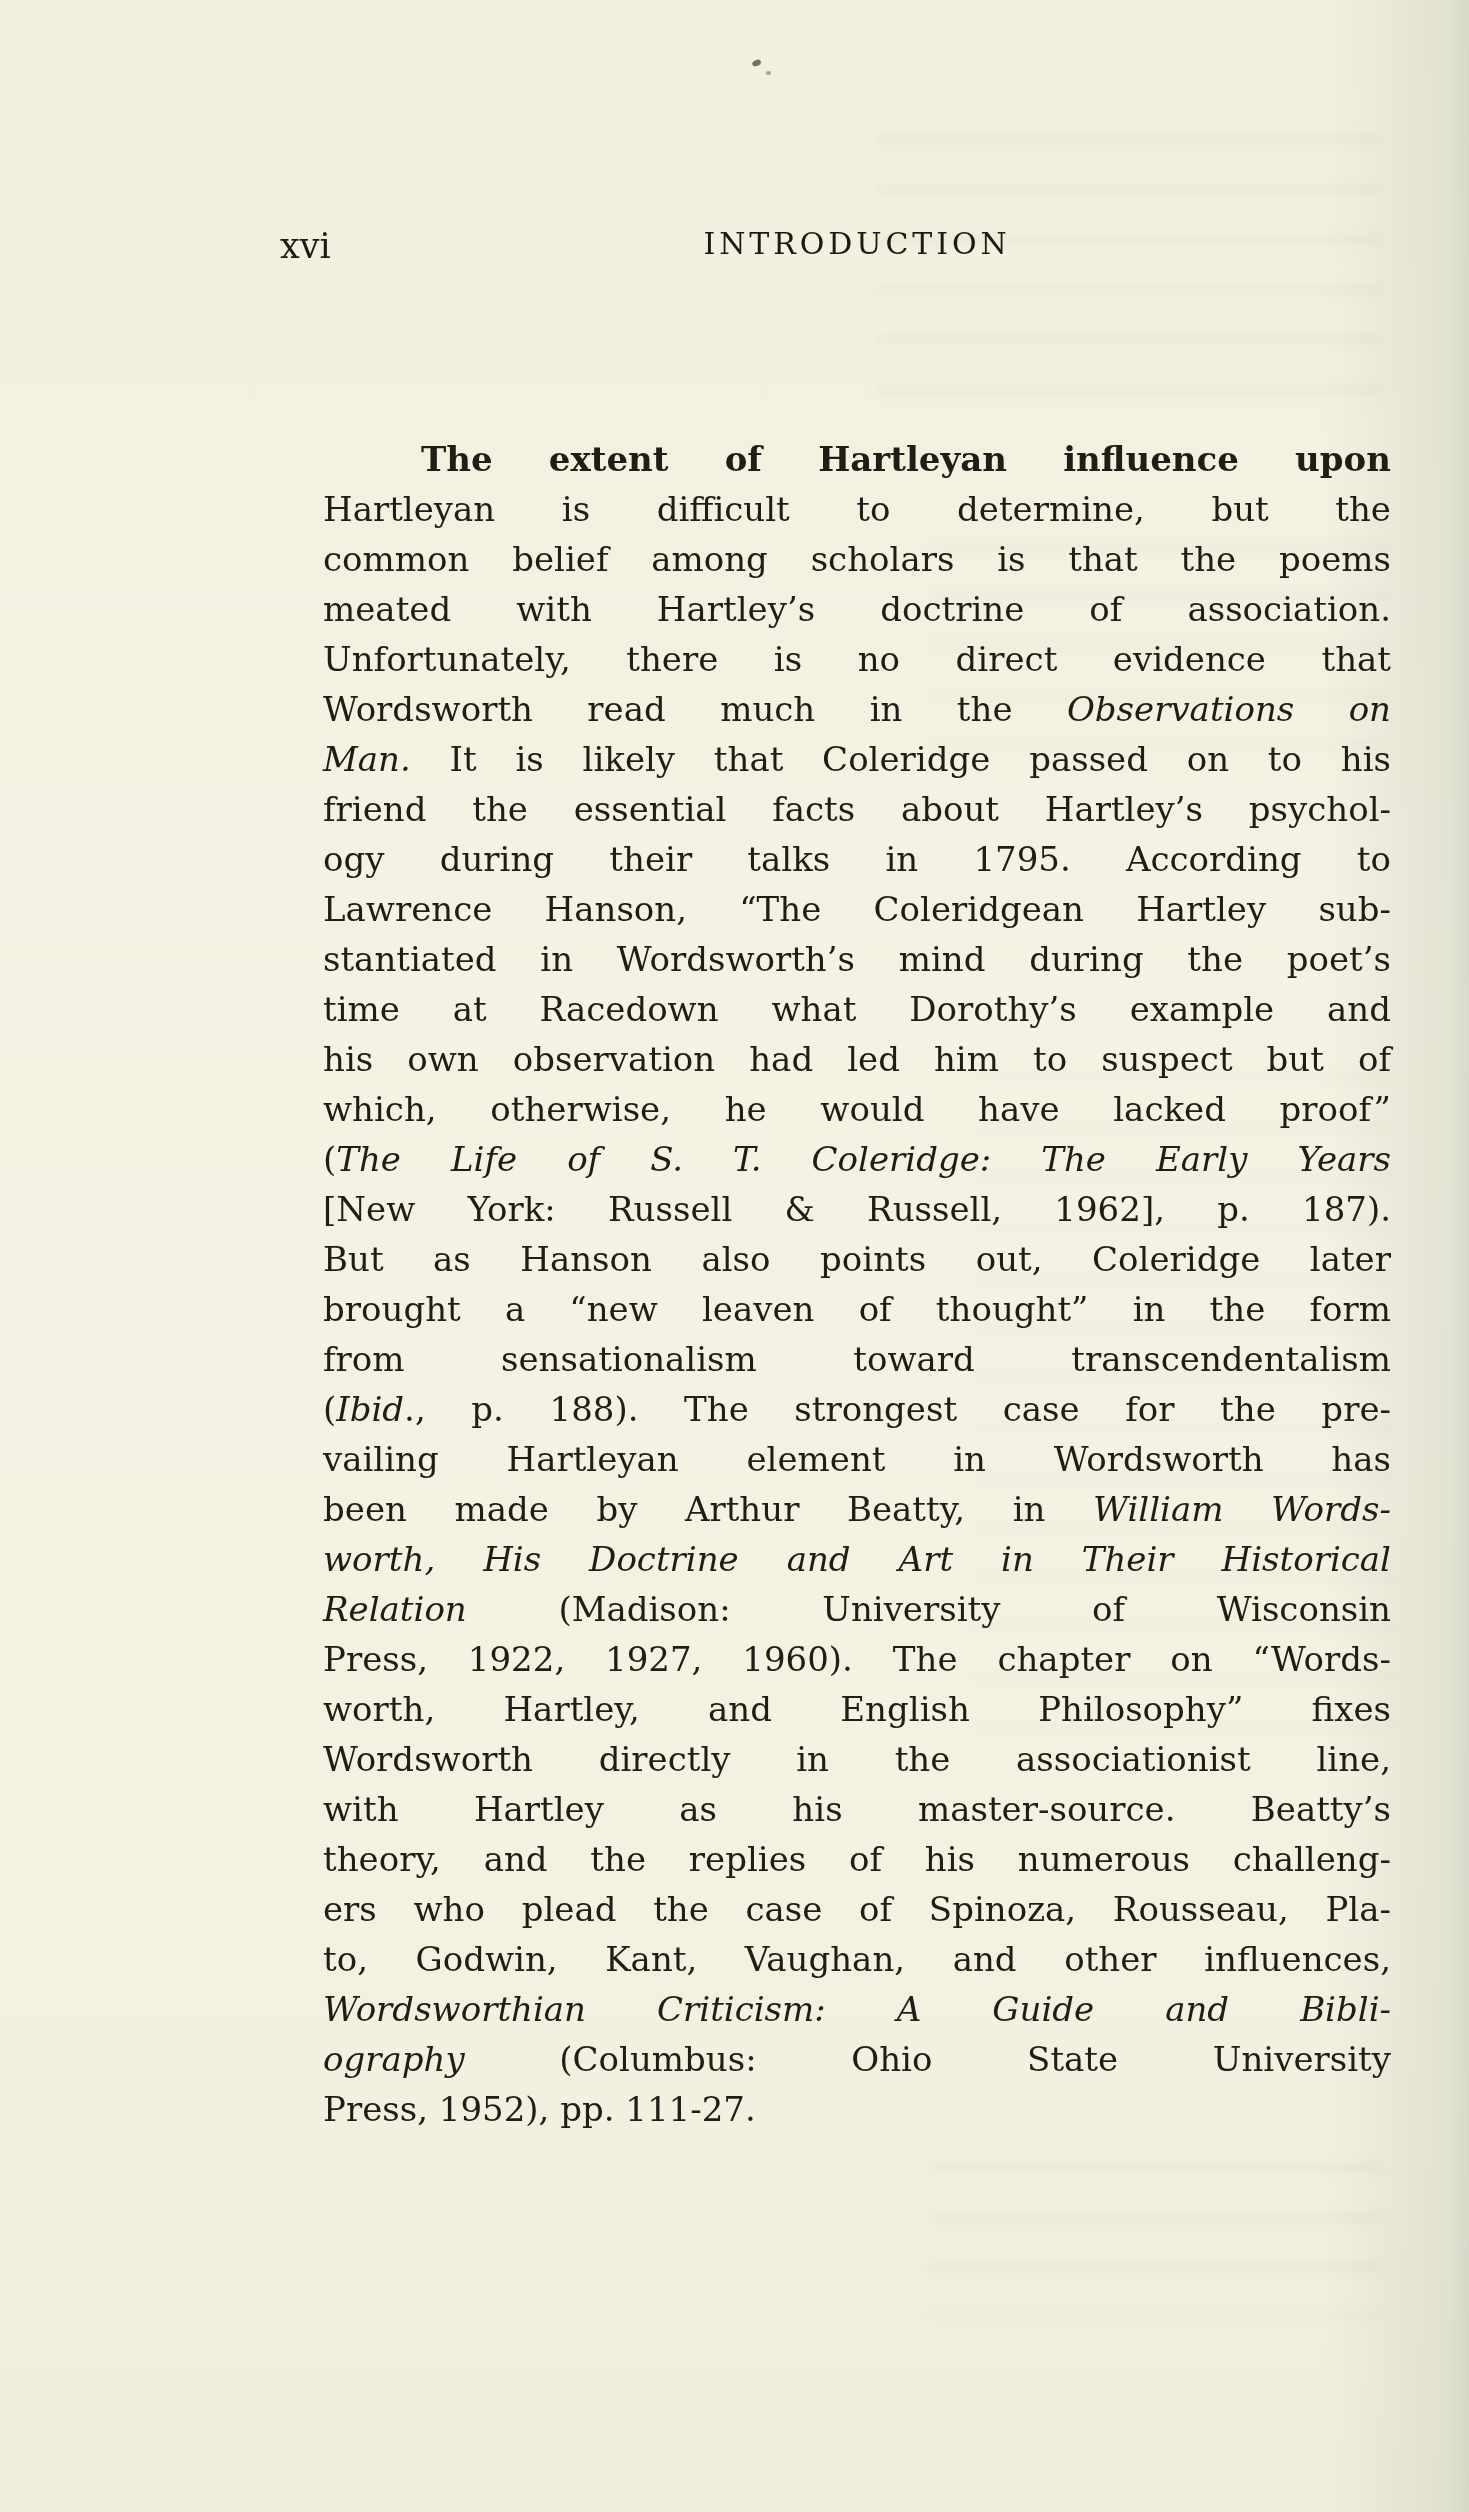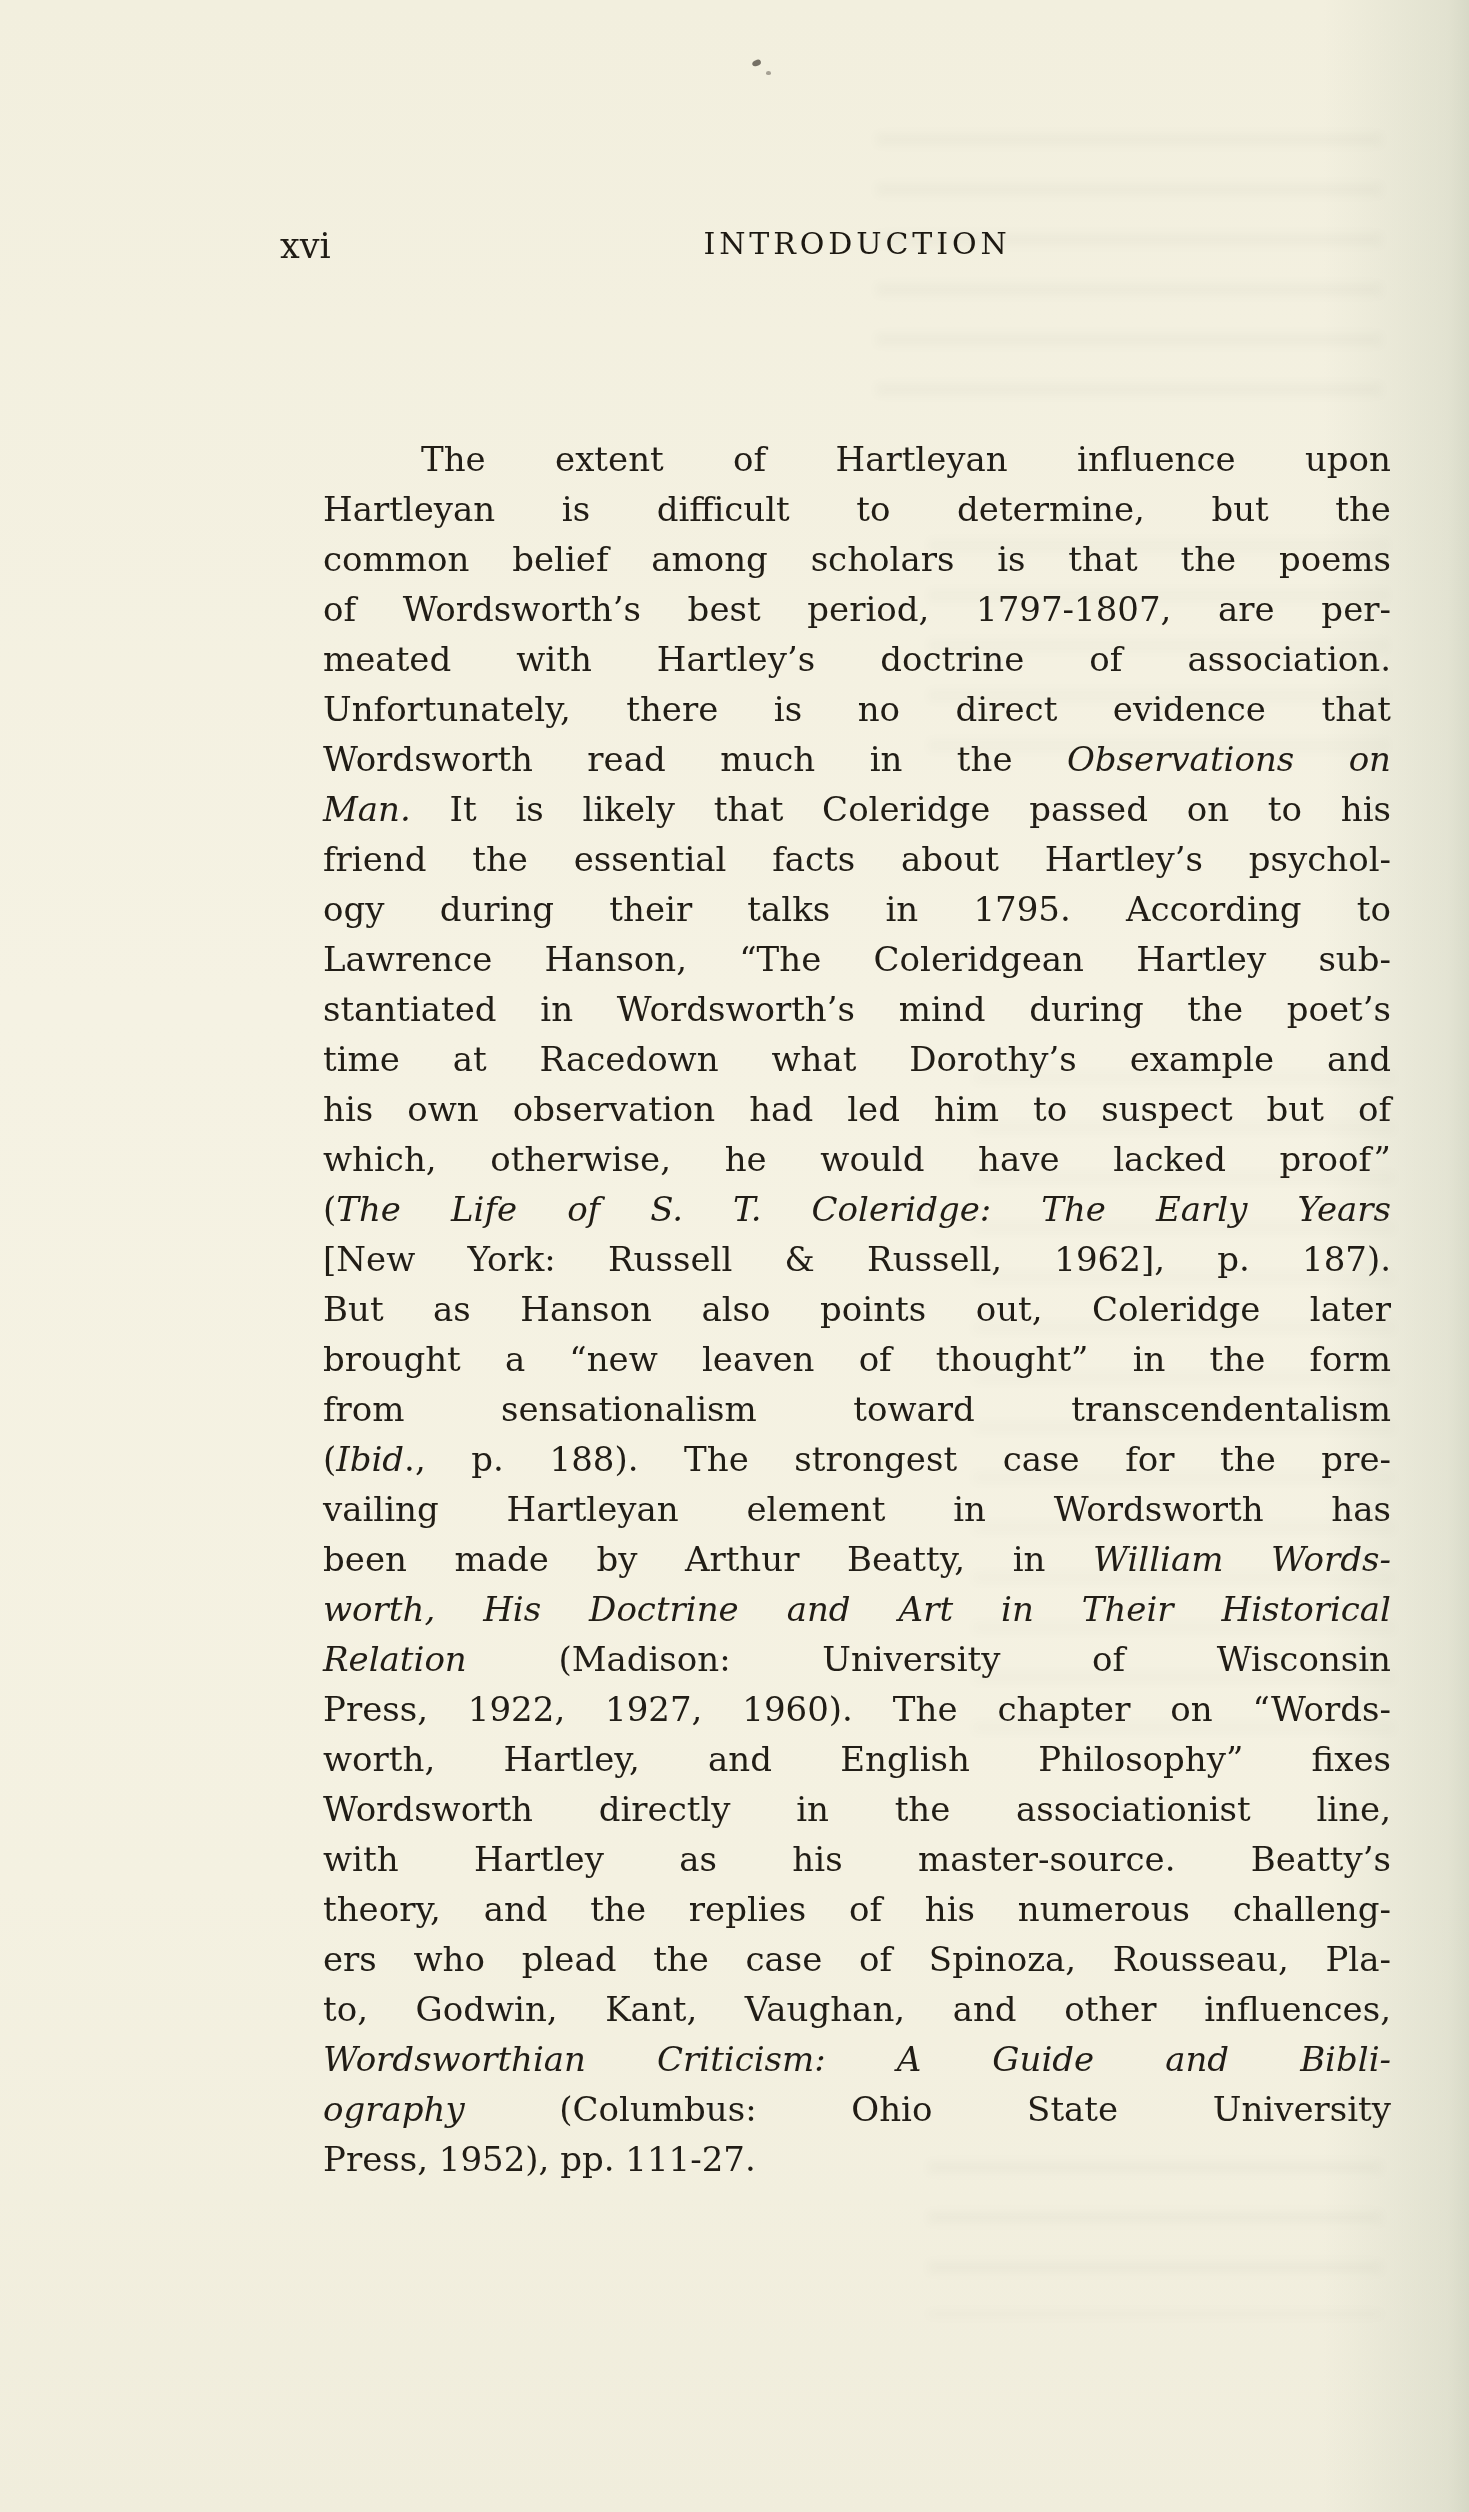--- a/index.html
+++ b/index.html
@@ -26,21 +26,21 @@
     color:#1d1912;
   }
   .para{
     position:absolute;left:323px;top:434px;width:1068px;
     font-size:34px;line-height:50px;
   }
   .line{
     text-align:justify;
     text-align-last:justify;
   }
-  .line.first{padding-left:98px;}
+  .line.first{padding-left:98px;font-weight:bold;}
   .line.last{text-align-last:left;}
   .it{font-style:italic;margin-top:12px;}
   
   .ghost{
     position:absolute;
     pointer-events:none;
     filter:blur(4.5px);
     background:repeating-linear-gradient(180deg,
       rgba(110,118,96,0.55) 0px, rgba(110,118,96,0.55) 13px,
       rgba(110,118,96,0) 13px, rgba(110,118,96,0) 50px);
@@ -72,21 +72,20 @@
   <div class="ghost ghost-4"></div>
 
   <div class="pagenum">xvi</div>
 
   <div class="title">INTRODUCTION</div>
 
   <div class="para" id="para">
       <div class="line first"><span class="rm">The extent of Hartleyan influence upon</span></div>
       <div class="line"><span class="rm">Hartleyan is difficult to determine, but the</span></div>
       <div class="line"><span class="rm">common belief among scholars is that the poems</span></div>
-      <div class="line"><span class="rm">of Wordsworth’s best period, 1797-1807, are per-</span></div>
       <div class="line"><span class="rm">meated with Hartley’s doctrine of association.</span></div>
       <div class="line"><span class="rm">Unfortunately, there is no direct evidence that</span></div>
       <div class="line"><span class="rm">Wordsworth read much in the </span><span class="it">Observations on</span></div>
       <div class="line"><span class="it">Man.</span><span class="rm"> It is likely that Coleridge passed on to his</span></div>
       <div class="line"><span class="rm">friend the essential facts about Hartley’s psychol-</span></div>
       <div class="line"><span class="rm">ogy during their talks in 1795. According to</span></div>
       <div class="line"><span class="rm">Lawrence Hanson, “The Coleridgean Hartley sub-</span></div>
       <div class="line"><span class="rm">stantiated in Wordsworth’s mind during the poet’s</span></div>
       <div class="line"><span class="rm">time at Racedown what Dorothy’s example and</span></div>
       <div class="line"><span class="rm">his own observation had led him to suspect but of</span></div>

